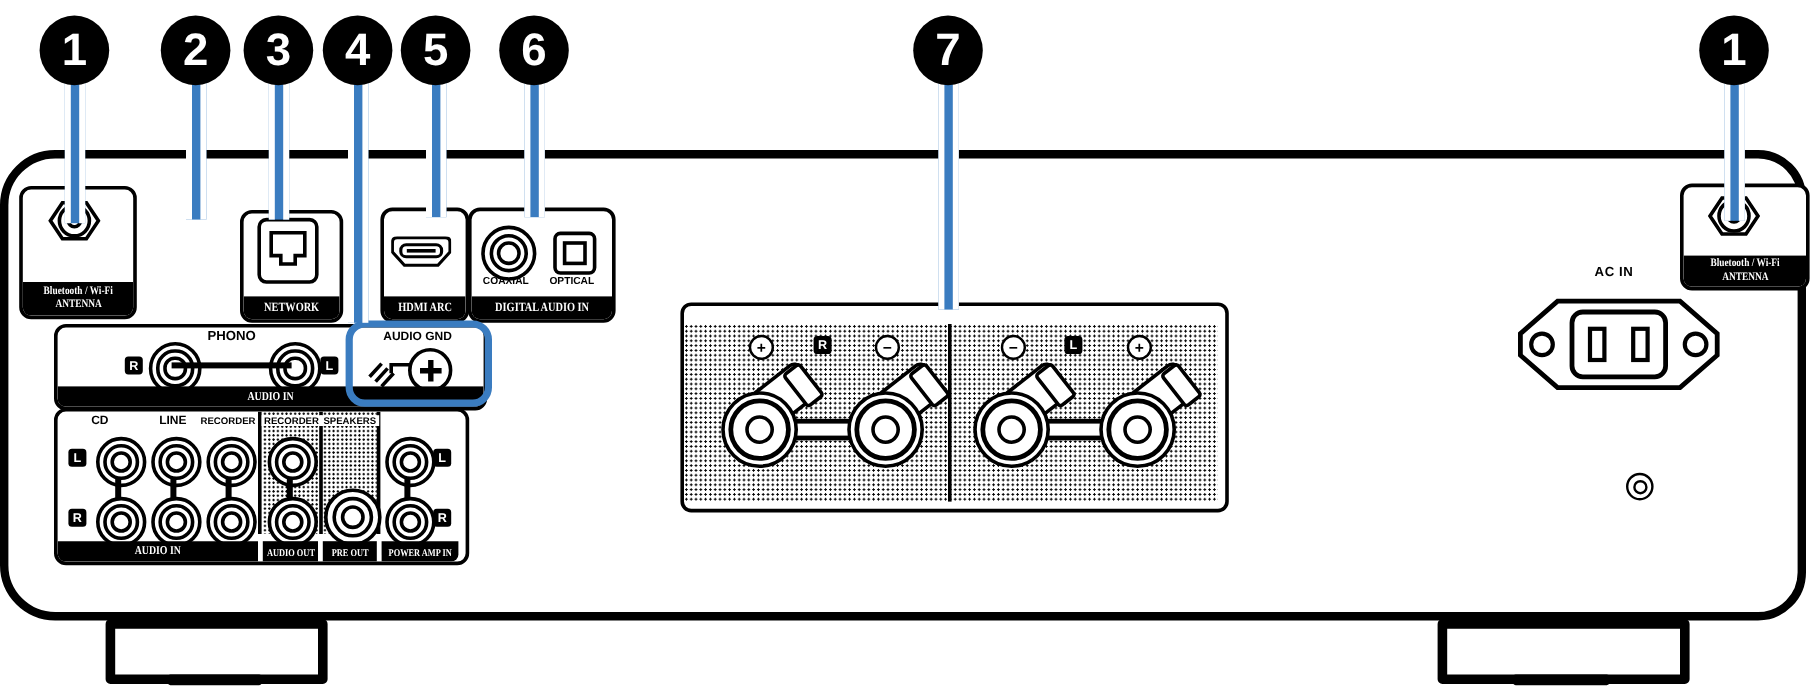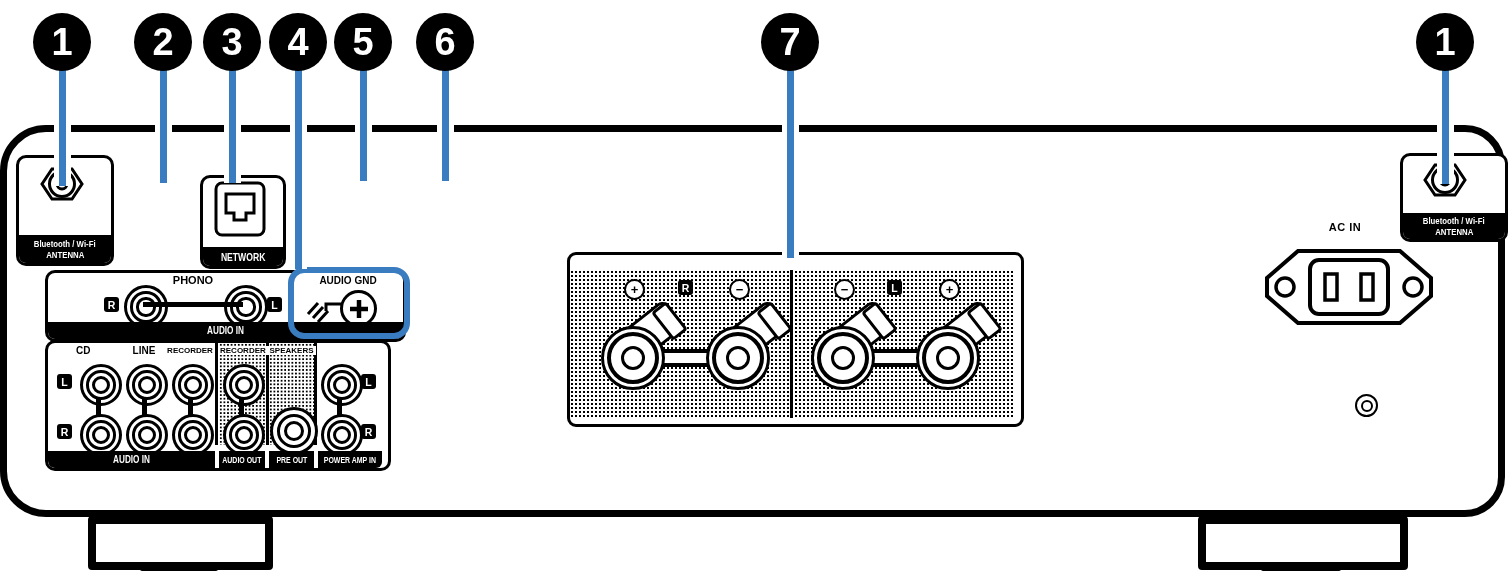--- a/index.html
+++ b/index.html
@@ -9,21 +9,21 @@
   
   #chassis{left:0px;top:125px;width:1491px;height:378px;border:7px solid #000;
            border-radius:46px 40px 40px 46px;background:#fff;}
   
   .badge{width:58px;height:58px;border-radius:50%;background:#000;color:#fff;
          display:grid;place-items:center;font-size:38px;font-weight:bold;z-index:6;}
   .leader{width:7px;background:#3a7cc0;border-left:5px solid #fff;border-right:5px solid #fff;z-index:5;}
   
   .box{background:#fff;border:3px solid #000;border-radius:10px;overflow:hidden;z-index:2;}
   .band{position:absolute;left:0;right:0;bottom:0;background:#000;color:#fff;font-weight:bold;
-        display:flex;align-items:center;justify-content:center;white-space:nowrap;}
+        display:flex;align-items:center;justify-content:center;white-space:nowrap;font-family:Liberation Serif, serif;}
   .topband{position:absolute;left:0;right:0;top:0;background:#000;color:#fff;font-weight:bold;
         display:flex;align-items:center;justify-content:center;}
   .cond{transform:scaleX(.82);transform-origin:center;}
   .blk-label{font-weight:bold;white-space:nowrap;}
   
   .rca{border:3px solid #000;border-radius:50%;background:#fff;display:grid;place-items:center;}
   .rca>div{width:66%;height:66%;border:3px solid #000;border-radius:50%;background:#fff;display:grid;place-items:center;}
   .rca>div>div{width:52%;height:52%;border:3px solid #000;border-radius:50%;background:#fff;}
   .chip{background:#000;color:#fff;font-weight:bold;font-size:10.5px;width:15px;height:15px;
         display:grid;place-items:center;border-radius:3px;z-index:3;}
@@ -84,21 +84,46 @@
   <div class="abs box" style="left:200px;top:175px;width:80px;height:88px;">
     <svg class="abs" style="left:11px;top:3px;" width="52" height="58" viewBox="0 0 52 58">
       <rect x="2" y="2" width="48" height="52" rx="6" fill="#fff" stroke="#000" stroke-width="3"></rect>
       <path d="M12,13 H40 V32 H32 V39 H20 V32 H12 Z" fill="none" stroke="#000" stroke-width="3"></path>
     </svg>
     <div class="band" style="height:19px;font-size:10.5px;">
       <span class="cond">NETWORK</span>
     </div>
   </div>
 
-
+  <div class="abs box" style="left:317px;top:173px;width:68px;height:90px;">
+    <svg class="abs" style="left:6px;top:21px;" width="50" height="26" viewBox="0 0 50 26">
+      <path d="M5,1 H45 Q49,1 49,5 V13 L39,24 H11 L1,13 V5 Q1,1 5,1 Z" fill="#fff" stroke="#000" stroke-width="2.6"></path>
+      <rect x="8" y="7" width="34" height="10" rx="4.5" fill="#fff" stroke="#000" stroke-width="2.6"></rect>
+      <rect x="13" y="10.5" width="24" height="3" fill="#000"></rect>
+    </svg>
+    <div class="band" style="height:19px;font-size:10.5px;">
+      <span class="cond">HDMI ARC</span>
+    </div>
+  </div>
+
+  <div class="abs box" style="left:390px;top:173px;width:117px;height:90px;">
+    <div class="abs rca" style="left:8px;top:12px;width:40px;height:40px;">
+        <div>
+          <div></div>
+        </div>
+      </div>
+    <div class="abs" style="left:68px;top:17px;width:30px;height:30px;border:3px solid #000;border-radius:6px;display:grid;place-items:center;">
+      <div style="width:14px;height:14px;border:3px solid #000;"></div>
+    </div>
+    <div class="abs blk-label" style="left:0px;top:53px;width:57px;text-align:center;font-size:8.5px;"><span class="cond">COAXIAL</span></div>
+    <div class="abs blk-label" style="left:56px;top:53px;width:55px;text-align:center;font-size:8.5px;"><span class="cond">OPTICAL</span></div>
+    <div class="band" style="height:19px;font-size:10.5px;">
+      <span class="cond">DIGITAL AUDIO IN</span>
+    </div>
+  </div>
 
   <div class="abs box" style="left:45px;top:270px;width:355px;height:66px;">
     <div class="abs blk-label" style="left:95px;top:1px;width:100px;text-align:center;font-size:11px;">PHONO</div>
     <div class="abs hlink" style="left:95px;top:29px;width:100px;"></div>
     <div class="abs rca" style="left:76px;top:12px;width:38px;height:38px;">
         <div>
           <div></div>
         </div>
       </div>
     <div class="abs rca" style="left:176px;top:12px;width:38px;height:38px;">

